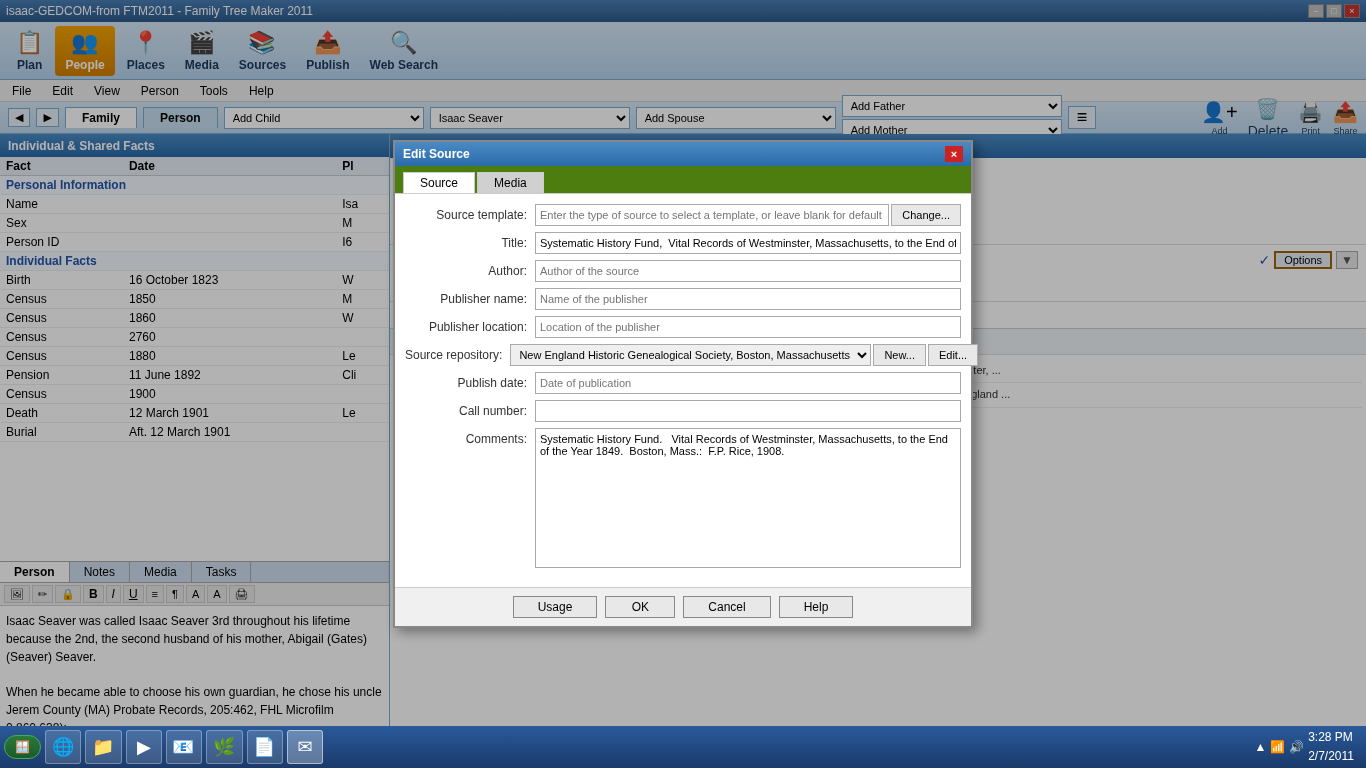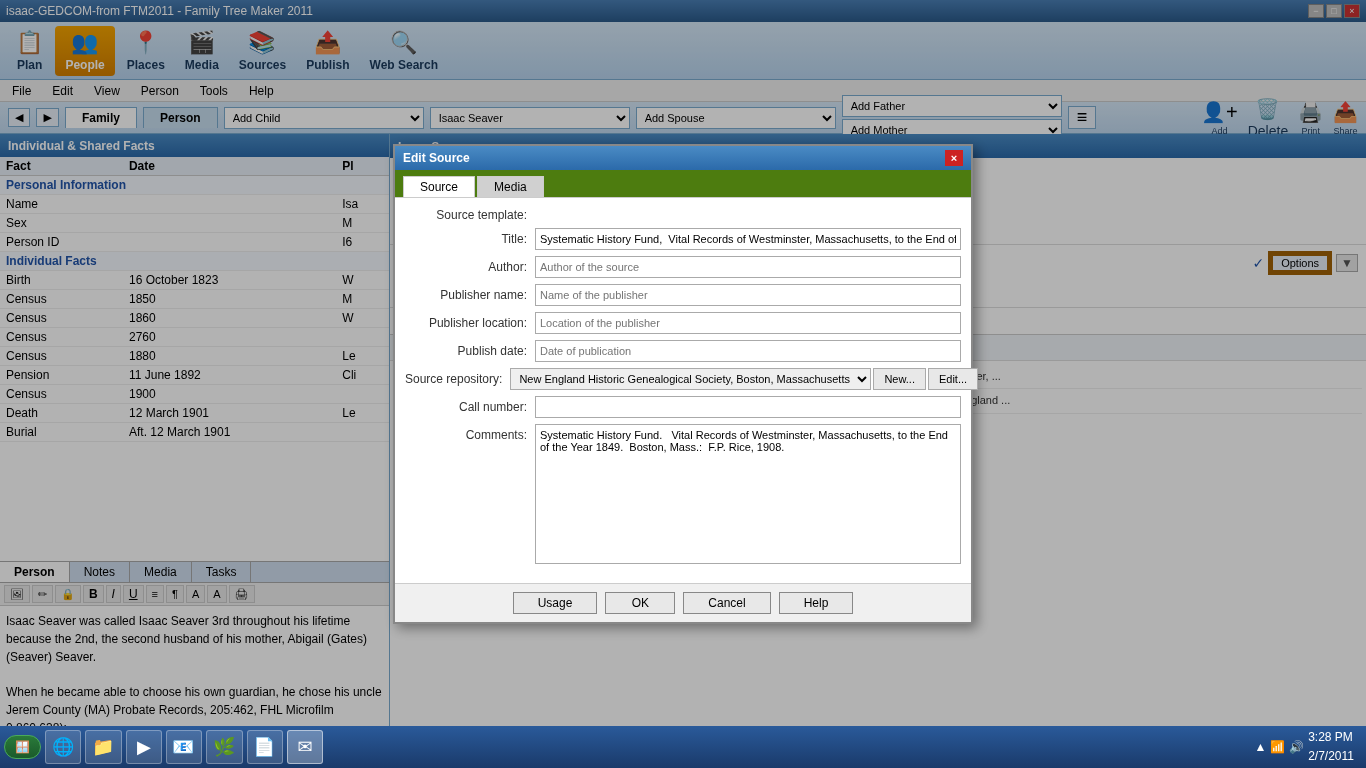--- a/index.html
+++ b/index.html
@@ -147,21 +147,21 @@
     }
     .person-info { display: flex; padding: 8px; gap: 8px; border-bottom: 1px solid #ddd; }
     .person-silhouette { width: 60px; height: 70px; background: #d0d8e0; border: 1px solid #aaa; display: flex; align-items: center; justify-content: center; font-size: 36px; color: #6a7a8a; }
     .person-details { flex: 1; }
     .person-dates { font-size: 13px; color: #333; }
     .person-role { color: #555; font-size: 11px; }
     .birth-info { padding: 6px 8px; border-bottom: 1px solid #ddd; }
     .birth-label { color: #555; font-size: 11px; display: flex; justify-content: space-between; align-items: center; }
     .birth-date { font-size: 12px; font-weight: bold; }
     .birth-place { font-size: 11px; color: #333; }
-    .options-btn { background: #e8f0f8; border: 5px solid #a16207; padding: 1px 8px; cursor: pointer; font-size: 11px; }
+    .options-btn { background: #e8f0f8; border: 2px solid #a16207; padding: 1px 8px; cursor: pointer; font-size: 11px; }
 
     .fact-sources-tabs { display: flex; padding: 4px 8px 0; border-bottom: 1px solid #ccc; background: white; }
     .fs-tab { padding: 3px 12px; cursor: pointer; border: 1px solid #ccc; border-bottom: none; margin-right: 2px; font-size: 12px; }
     .fs-tab.active { background: white; border-bottom: 1px solid white; }
     .fs-tab.inactive { background: #d0dff0; }
 
     .sources-toolbar { display: flex; align-items: center; gap: 4px; padding: 4px 8px; background: #f0f4f8; border-bottom: 1px solid #ddd; }
     .src-tool { padding: 1px 8px; border: 1px solid #ccc; background: #e8e8e8; cursor: pointer; font-size: 11px; }
 
     .sources-list { flex: 1; overflow-y: auto; padding: 4px; }
@@ -502,56 +502,60 @@
       <button class="modal-close">×</button>
     </div>
     <div class="modal-tabs">
       <div class="modal-tab active">Source</div>
       <div class="modal-tab inactive">Media</div>
     </div>
     <div class="modal-body">
 
       <div class="form-row">
         <label class="form-label">Source template:</label>
+        <div class="form-input-btn">
+          <input type="text" class="form-input placeholder" value="" placeholder="Enter the type of source to select a template, or leave blank for default" style="">
+          <button class="form-action-btn">Change...</button>
+        </div>
       </div>
 
       <div class="form-row">
         <label class="form-label">Title:</label>
         <input type="text" class="form-input" value="Systematic History Fund,  Vital Records of Westminster, Massachusetts, to the End of the Y" style="flex: 1 1 0%;">
       </div>
 
       <div class="form-row">
         <label class="form-label">Author:</label>
         <input type="text" class="form-input placeholder" placeholder="Author of the source" style="flex: 1 1 0%;">
       </div>
 
       <div class="form-row">
         <label class="form-label">Publisher name:</label>
         <input type="text" class="form-input placeholder" placeholder="Name of the publisher" style="flex: 1 1 0%;">
       </div>
 
       <div class="form-row">
         <label class="form-label">Publisher location:</label>
         <input type="text" class="form-input placeholder" placeholder="Location of the publisher" style="flex: 1 1 0%;">
-      </div>
-
-      <div class="form-row">
-        <label class="form-label">Publish date:</label>
-        <input type="text" class="form-input placeholder" placeholder="Date of publication" style="flex: 1 1 0%;">
       </div>
 
       <div class="form-row">
         <label class="form-label">Source repository:</label>
         <div class="form-input-btn">
           <select class="form-repo-select">
             <option>New England Historic Genealogical Society, Boston, Massachusetts</option>
           </select>
           <button class="form-action-btn">New...</button>
           <button class="form-action-btn">Edit...</button>
         </div>
+      </div>
+
+      <div class="form-row">
+        <label class="form-label">Publish date:</label>
+        <input type="text" class="form-input placeholder" placeholder="Date of publication" style="flex: 1 1 0%;">
       </div>
 
       <div class="form-row">
         <label class="form-label">Call number:</label>
         <input type="text" class="form-input" value="" style="flex: 1 1 0%;">
       </div>
 
       <div class="form-row" style="align-items:flex-start;">
         <label class="form-label" style="padding-top:4px;">Comments:</label>
         <div style="flex:1;position:relative;">

